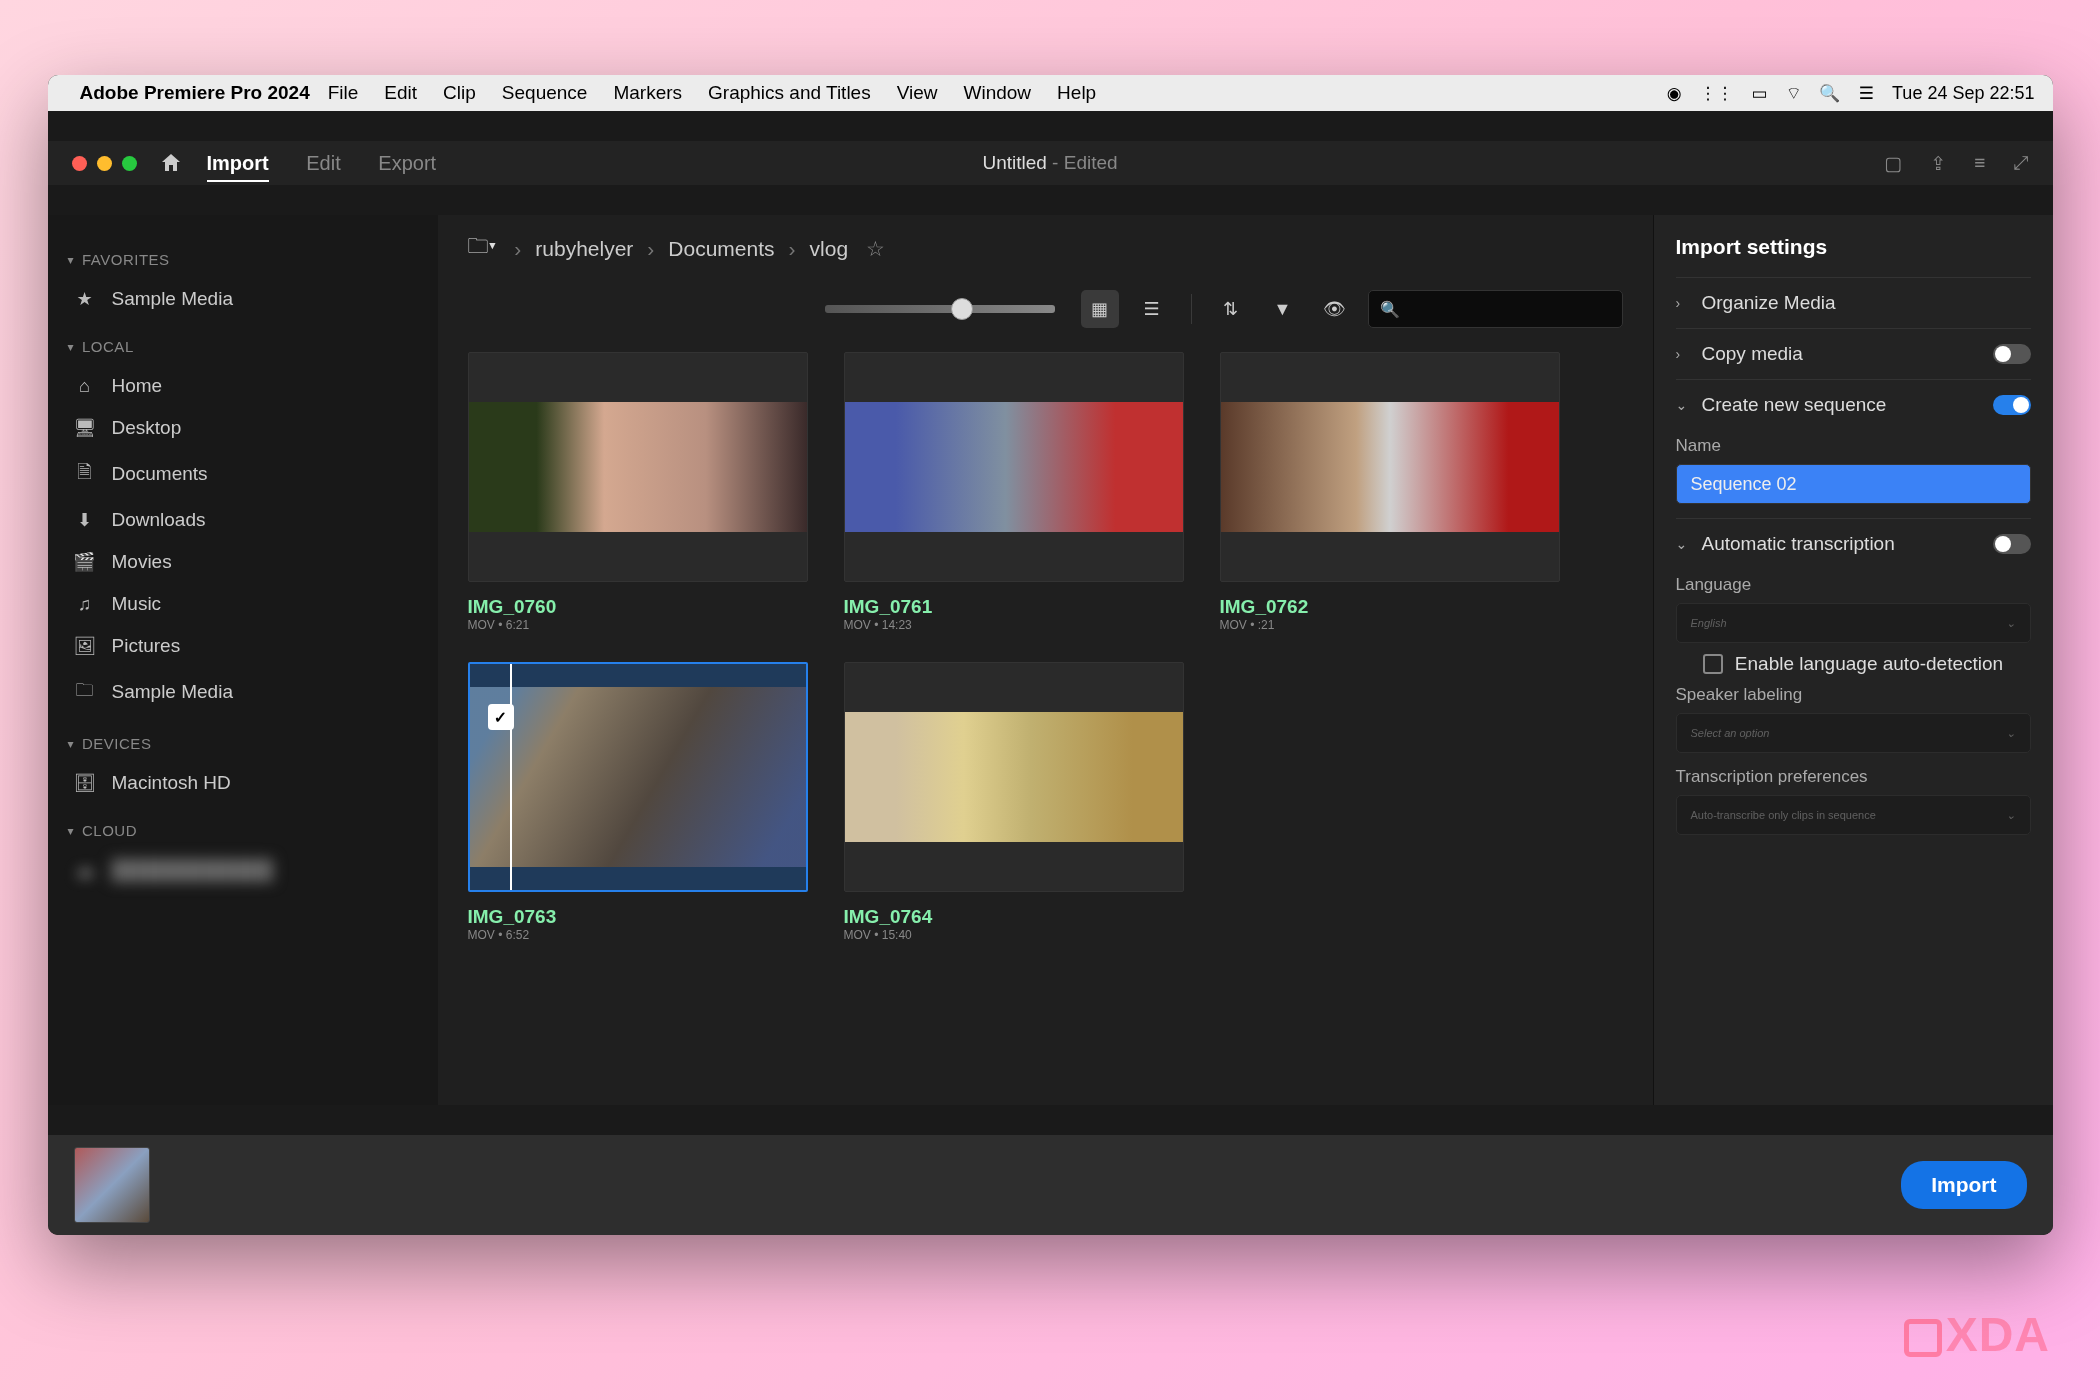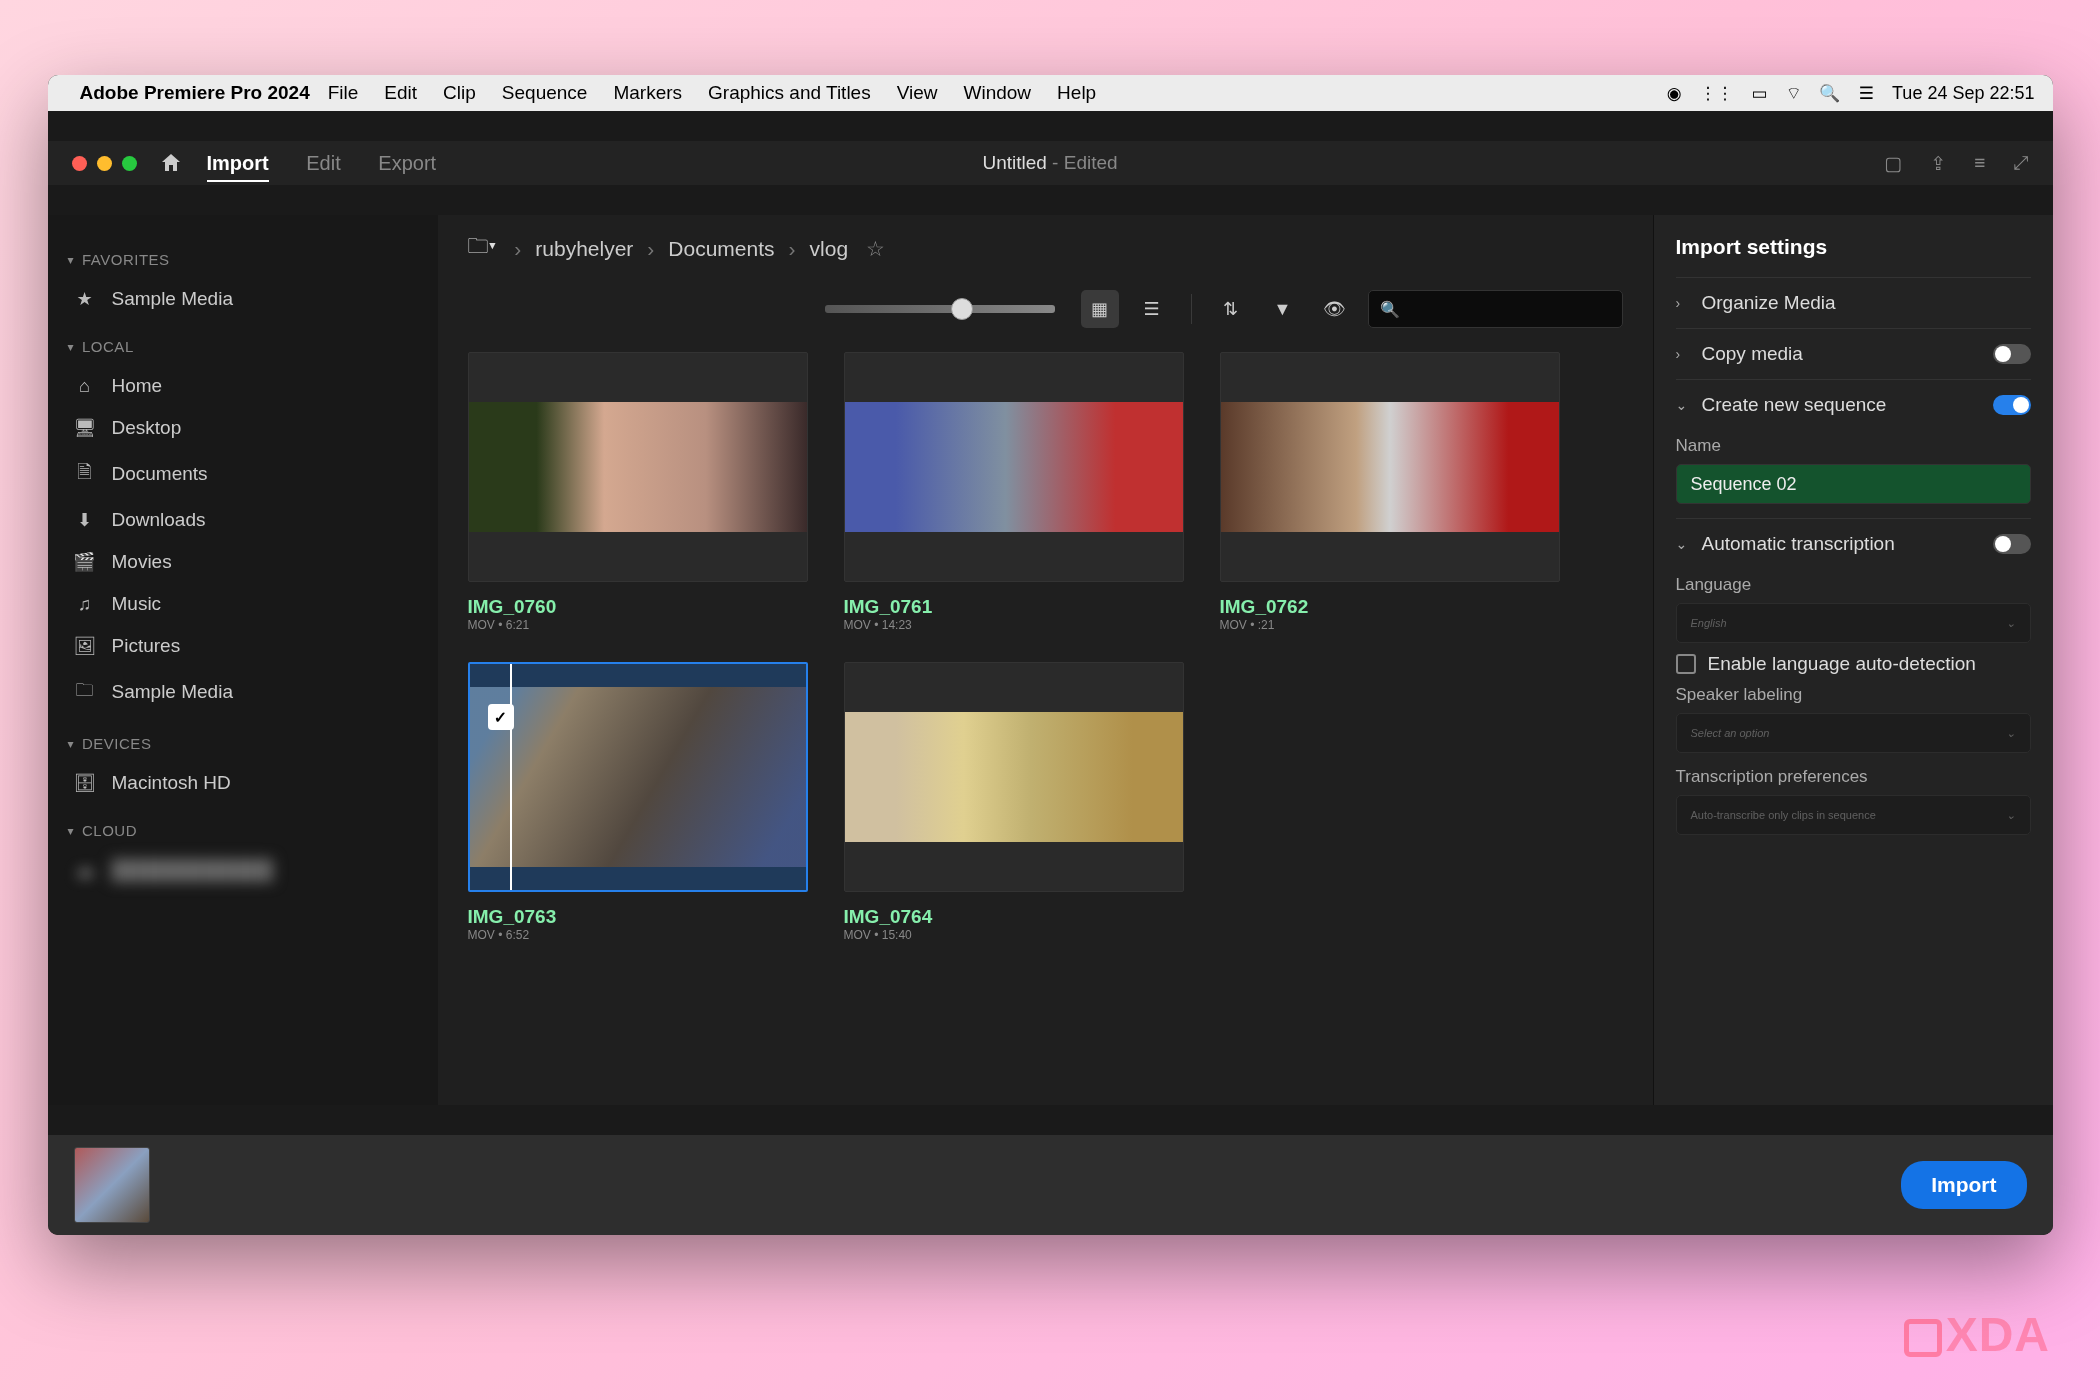--- a/index.html
+++ b/index.html
@@ -61,24 +61,24 @@
 .rtitle { font-weight:700; color:#fff; font-size:21px; margin-bottom:18px; }
 .acc { display:flex; align-items:center; gap:12px; padding:14px 0; border-top:1px solid #333; cursor:default; }
 .acc .chev { color:#aaa; font-size:14px; width:14px; }
 .acc .albl { flex:1; }
 .toggle { width:38px; height:20px; border-radius:10px; background:#555; position:relative; }
 .toggle.on { background:#2680eb; }
 .toggle .k { position:absolute; top:2px; width:16px; height:16px; border-radius:50%; background:#fff; }
 .toggle .k { left:2px; } .toggle.on .k { left:20px; }
 .sub { padding:6px 0 14px 0; border-top:none; }
 .lbl { color:#aaa; font-size:17px; margin-bottom:8px; }
-.tinput { width:100%; height:40px; background:#14532d; border:1px solid #333; border-radius:5px; color:#eee; padding:0 14px; font-size:18px; }
+.tinput { width:100%; height:40px; background:#3b82f6; border:1px solid #333; border-radius:5px; color:#eee; padding:0 14px; font-size:18px; }
 .select { width:100%; height:40px; background:#1a1a1a; border:1px solid #333; border-radius:5px; color:#888; padding:0 14px; font-size:11px; font-style:italic; display:flex; align-items:center; justify-content:space-between; }
 .select.disabled { opacity:.6; }
-.cbrow { display:flex; align-items:center; gap:12px; padding:10px 0; }
+.cbrow { display:flex; align-items:center; gap:12px; padding:10px 0;justify-content:center; }
 .cbox { width:20px; height:20px; border:2px solid #888; border-radius:3px; }
 .footer { height:100px; background:#2e2e2e; display:flex; align-items:center; padding:0 26px; gap:18px; }
 .footer .mini { width:76px; height:76px; background:linear-gradient(135deg,#b05a5a,#8aa0c0,#5a4a3a); border:1px solid #444; border-radius:3px; }
 .footer .sp { flex:1; }
 .importbtn { background:#1473e6; color:#fff; font-size:21px; font-weight:600; padding:12px 30px; border:none; border-radius:22px; cursor:pointer; }
 .watermark { position:fixed; bottom:38px; right:50px; font-size:48px; font-weight:800; color:rgba(255,70,100,.4); letter-spacing:1px; font-family:sans-serif; }
 .watermark .box { display:inline-block; width:38px; height:38px; border:5px solid rgba(255,70,100,.5); border-radius:6px; margin-right:4px; vertical-align:middle; }
 svg { display:block; }
 </style>
 </head>

